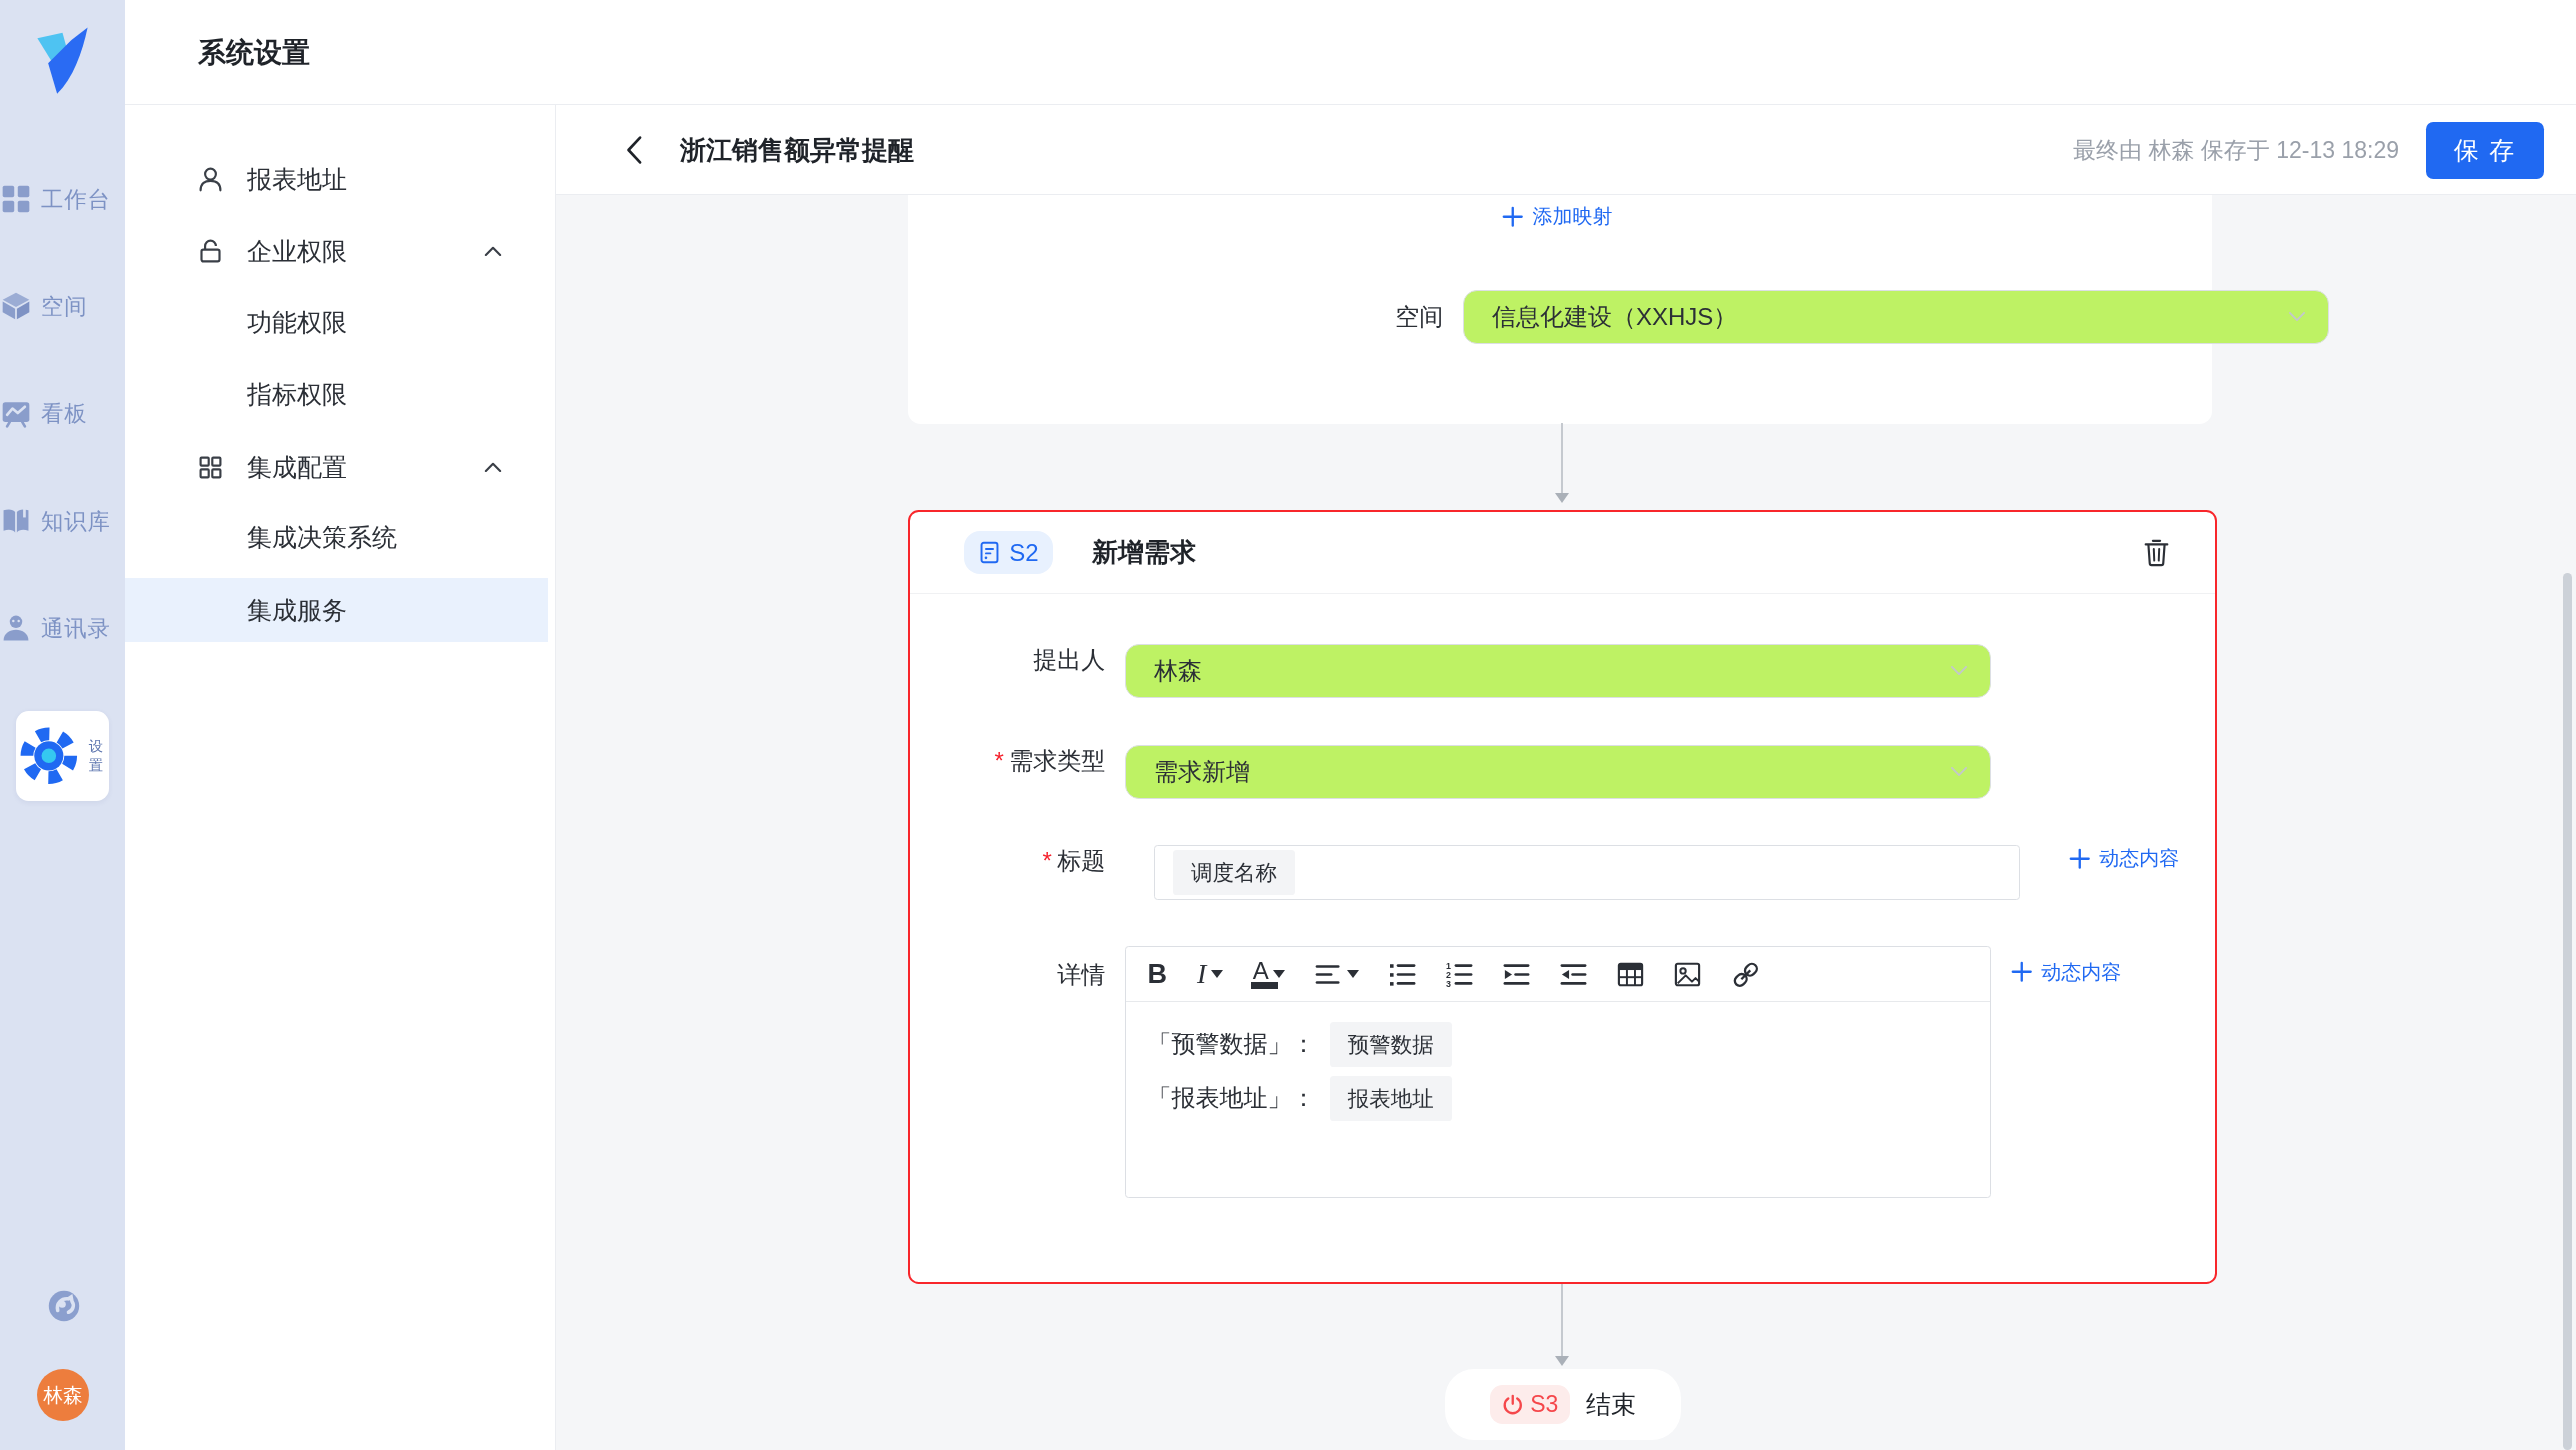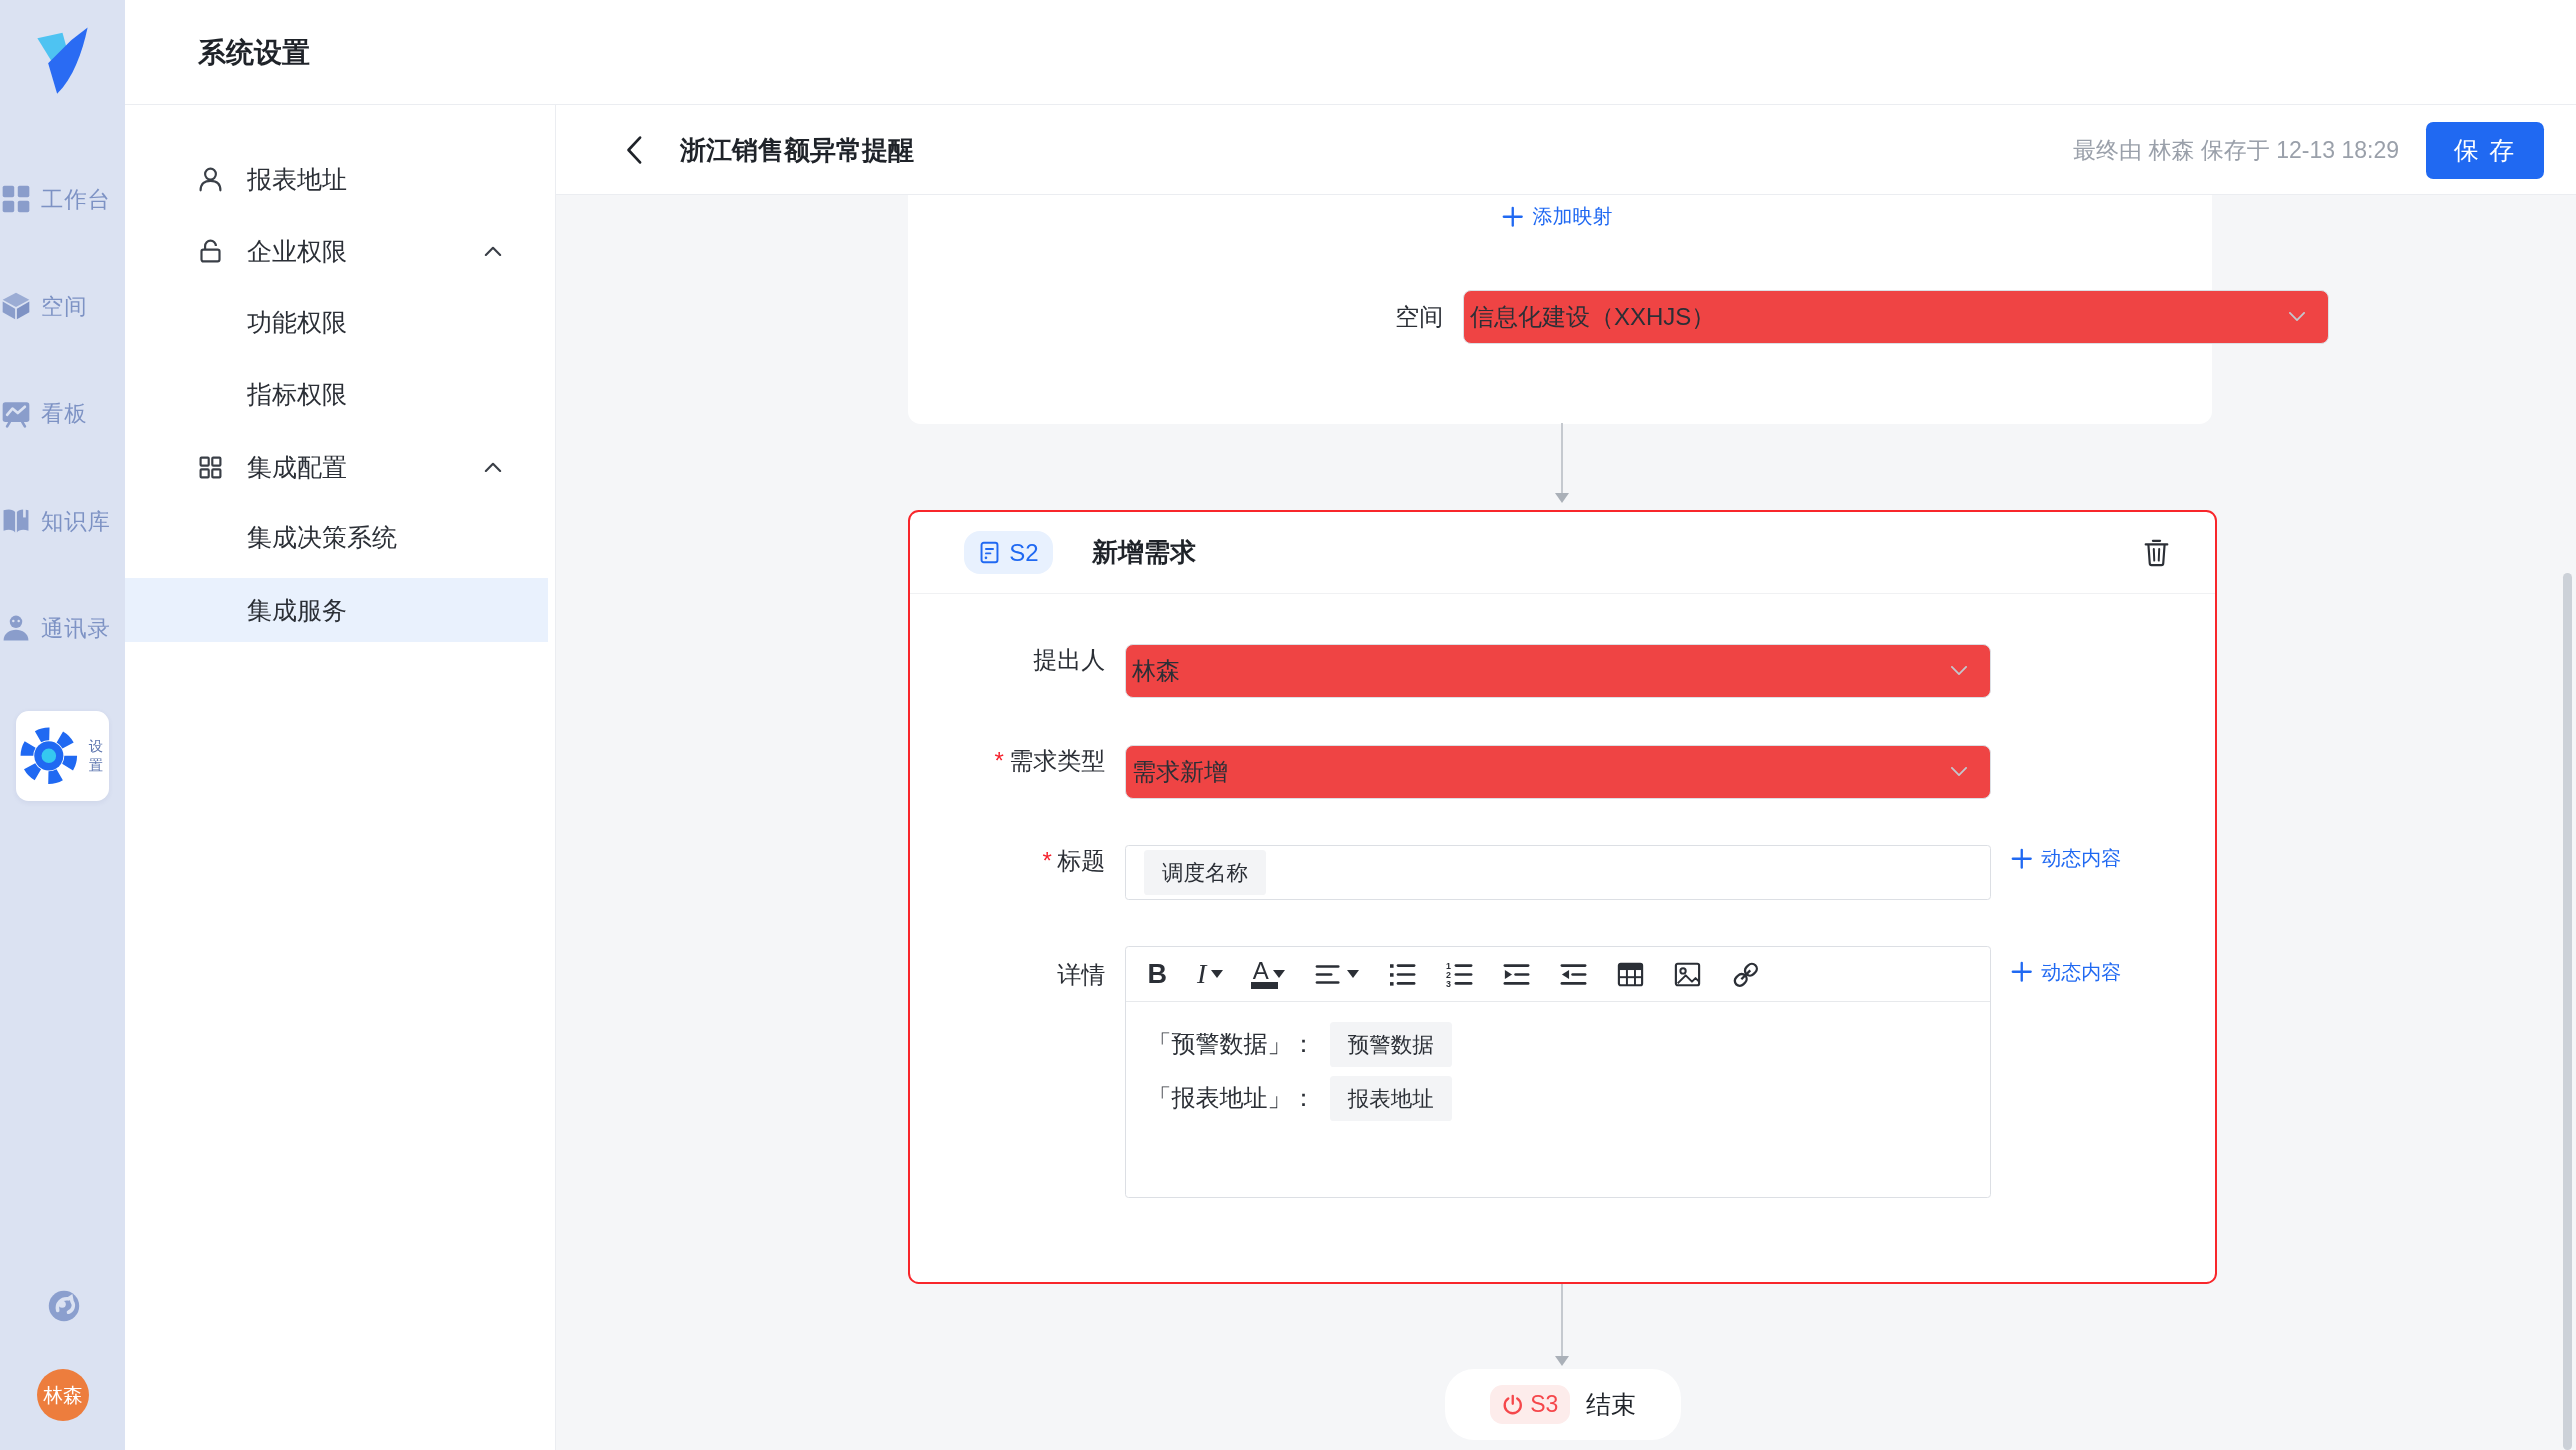--- a/index.html
+++ b/index.html
@@ -46,22 +46,22 @@
   .canvas { position:absolute; left:556px; top:194px; width:2020px; height:1256px; background:#f5f6f8; overflow:hidden; }
 
   .card { position:absolute; background:#fff; }
   .top-card { left:352px; top:0; width:1304px; height:230px; border-radius:0 0 12.5px 12.5px; }
   .add-mapping { position:absolute; left:594px; top:9px; display:flex; align-items:center; gap:9px; cursor:pointer; }
   .lnk-txt { color:#2069f2; font-size:20px; }
   .plus-i { width:21.5px; height:21.5px; }
   .space-row { position:absolute; left:0; top:96px; width:100%; height:54px; display:flex; align-items:center; }
   .f-label { width:555px; text-align:right; font-size:24px; color:#2b2f36; padding-right:19.7px; flex:0 0 auto; }
   .req { color:#f5222d; margin-right:5.4px; }
-  .sel { position:relative; width:866px; height:54px; border:0.9px solid #dcdfe4; border-radius:8px; background:#ef4444;
-         display:flex; align-items:center; padding-left:6px; font-size:24px; color:#2b2f36; cursor:pointer; flex:0 0 auto; }
+  .sel { position:relative; width:866px; height:54px; border:0.9px solid #dcdfe4; border-radius:14px; background:#bef264;
+         display:flex; align-items:center; padding-left:28px; font-size:24px; color:#2b2f36; cursor:pointer; flex:0 0 auto; }
   .sel-caret { position:absolute; right:23px; top:20.6px; width:16px; height:9.8px; }
 
   .arrow { position:absolute; width:14.3px; }
   .arrow .stem { position:absolute; left:6.3px; top:0; width:1.8px; background:#c5c9cf; }
   .arrow .head { position:absolute; left:0; width:0; height:0; border-left:7.2px solid transparent; border-right:7.2px solid transparent; border-top:10.7px solid #aab0b8; }
 
   .s2-card { left:352px; top:316px; width:1309px; height:774px; border:2.7px solid #f8262b; border-radius:10.7px; }
   .s2-header { position:absolute; left:0; top:0; width:100%; height:82px; display:flex; align-items:center; padding:0 45px 0 54px; border-bottom:0.9px solid #f0f1f3; }
   .node-badge { display:flex; align-items:center; gap:8px; background:#e8f1fe; border-radius:16px; padding:7.2px 14.3px; }
   .node-badge .bic { width:23px; height:23px; }
@@ -310,21 +310,21 @@
       <div class="form-row" style="top:233px; height:54px;">
         <div class="f-label"><span class="req">*</span><span>需求类型</span></div>
         <div class="sel">
           <span>需求新增</span>
           <svg class="sel-caret" viewBox="0 0 18 11">
             <polyline points="1,1 9,9 17,1" fill="none" stroke="#c3c7cd" stroke-width="2" stroke-linecap="round" stroke-linejoin="round"></polyline>
           </svg>
         </div>
       </div>
 
-      <div class="form-row" style="top:333px; height:55px;">
+      <div class="form-row" style="top:333px; height:55px;gap:29px;">
         <div class="f-label"><span class="req">*</span><span>标题</span></div>
         <div class="title-input">
           <span class="chip">调度名称</span>
         </div>
         <div class="dyn-lnk">
           <svg class="plus-i" viewBox="0 0 24 24">
             <line x1="12" y1="2" x2="12" y2="22" stroke="#2069f2" stroke-width="2.6" stroke-linecap="round"></line>
             <line x1="2" y1="12" x2="22" y2="12" stroke="#2069f2" stroke-width="2.6" stroke-linecap="round"></line>
           </svg>
           <span class="lnk-txt">动态内容</span>

